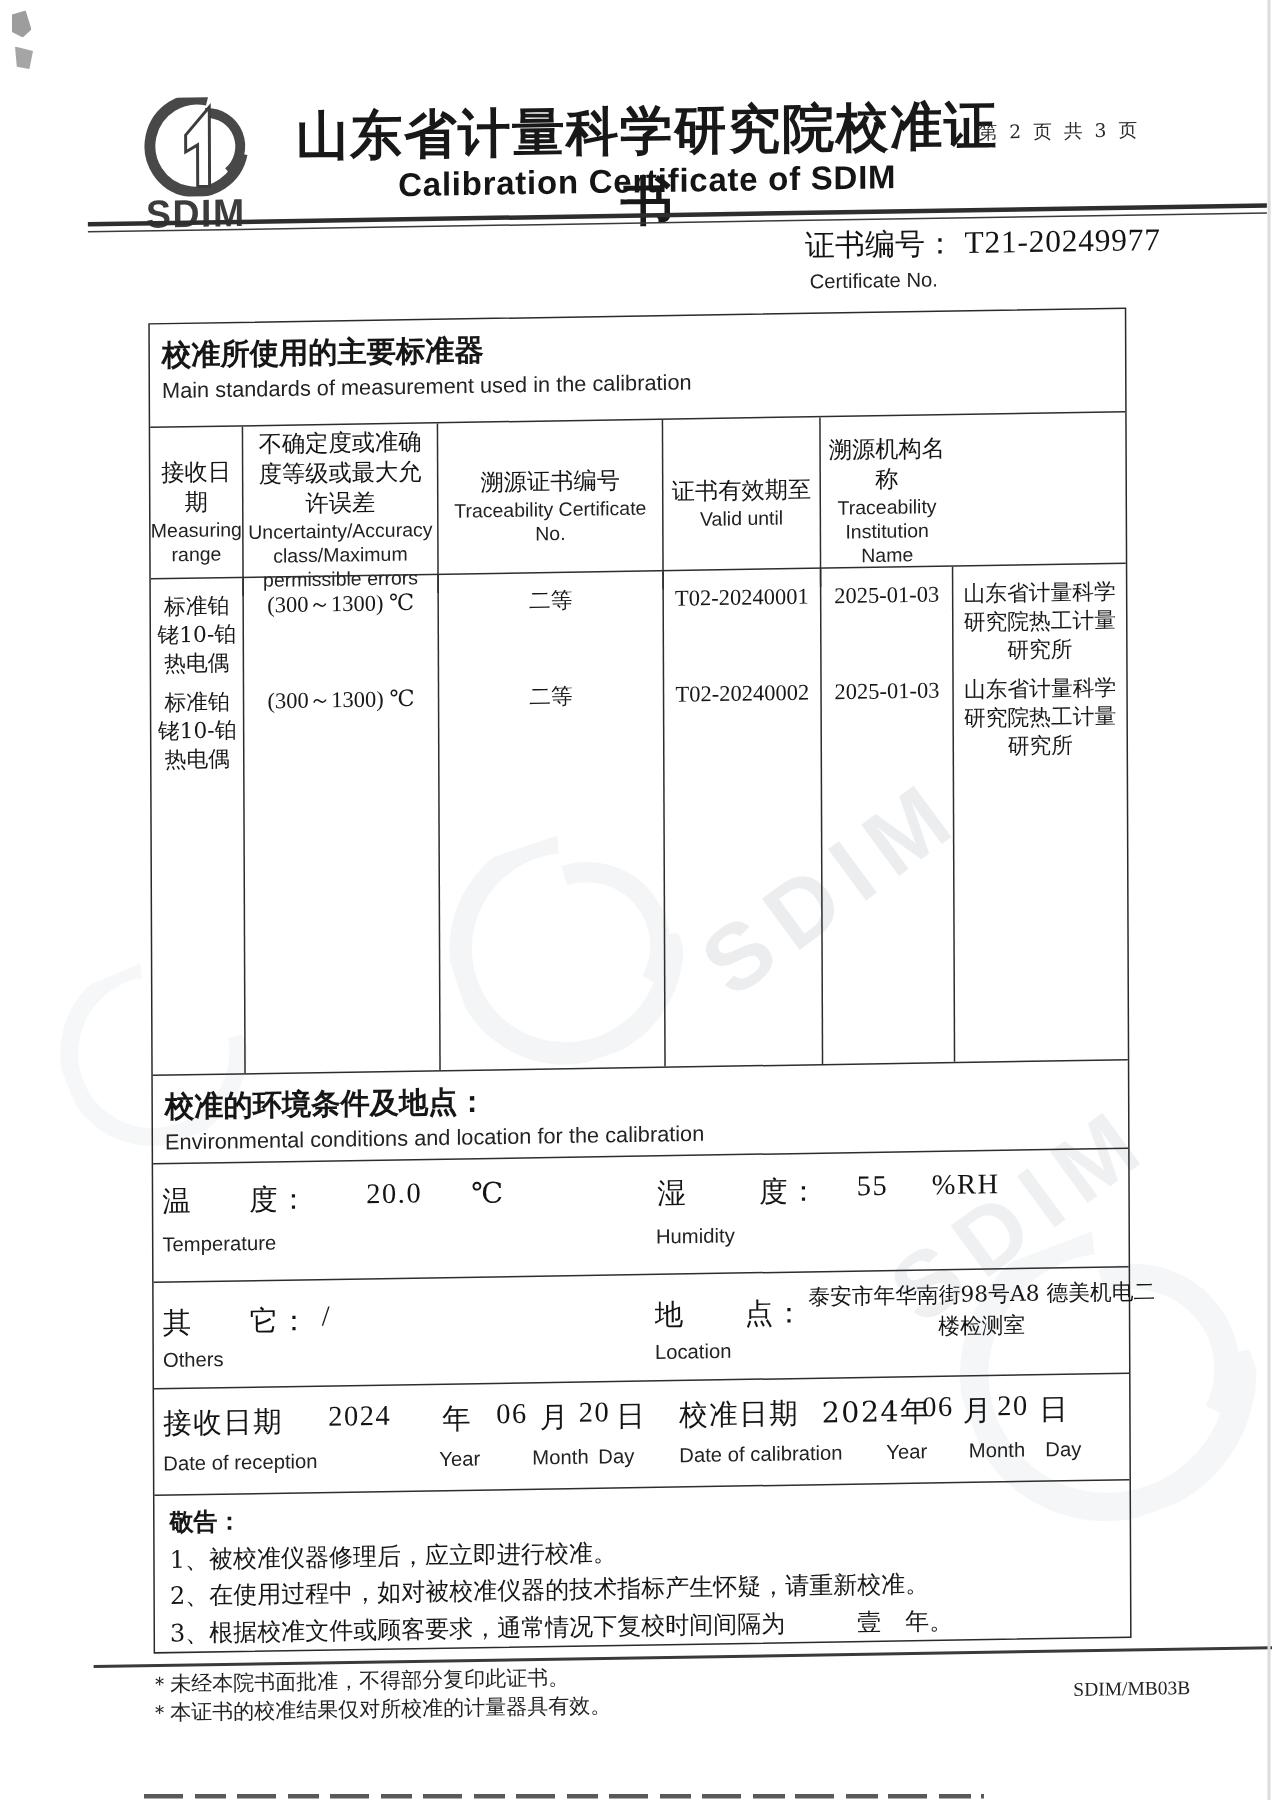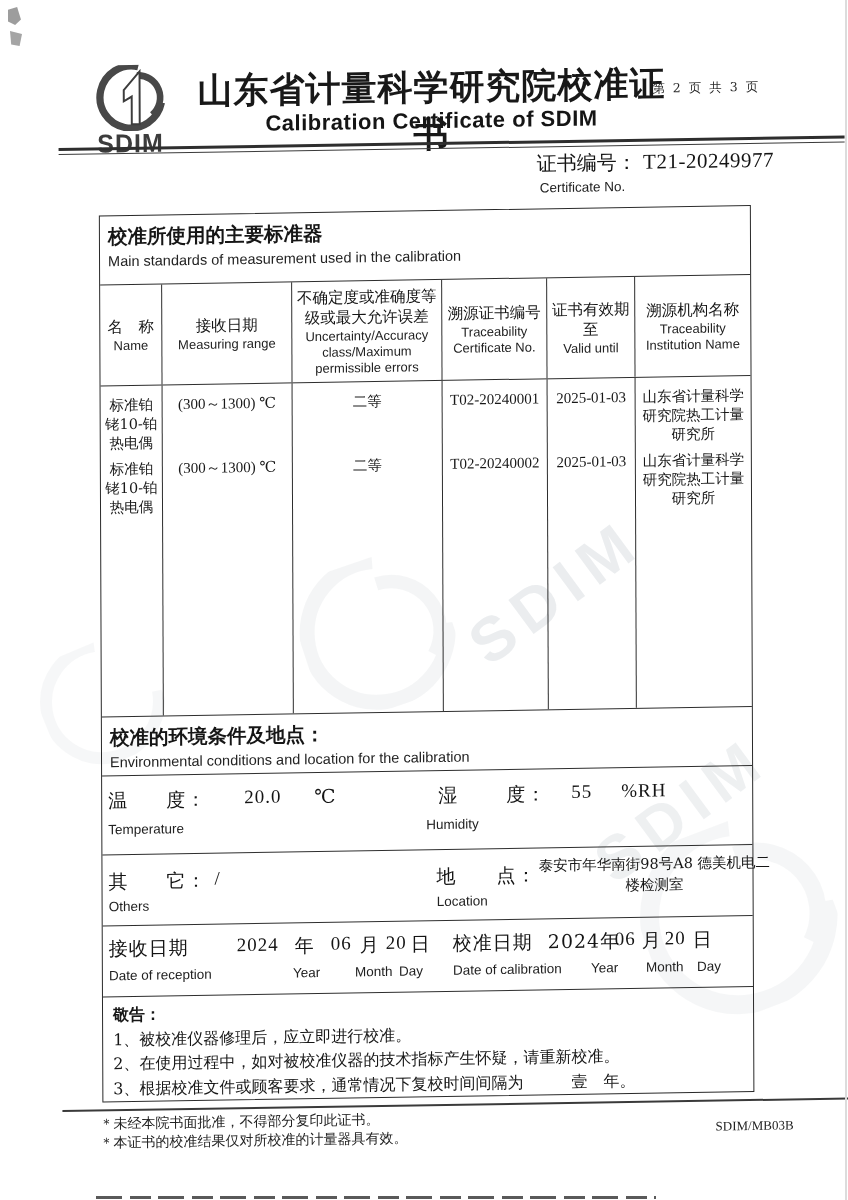--- a/index.html
+++ b/index.html
@@ -133,24 +133,20 @@
 
     <div class="abs" id="doc-box">
 
       <div class="sec first" id="sec-caption" style="height:68px;">
         <div class="caption-zh cjk">校准所使用的主要标准器</div>
         <div class="caption-en lat">Main standards of measurement used in the calibration</div>
       </div>
 
       <div class="sec grid hrow">
         <div class="gcell">
-          <div class="th-zh cjk">名　称</div>
-          <div class="th-en lat">Name</div>
-        </div>
-        <div class="gcell">
           <div class="th-zh cjk">接收日期</div>
           <div class="th-en lat">Measuring range</div>
         </div>
         <div class="gcell">
           <div class="th-zh cjk">不确定度或准确度等级或最大允许误差</div>
           <div class="th-en lat">Uncertainty/Accuracy class/Maximum permissible errors</div>
         </div>
         <div class="gcell">
           <div class="th-zh cjk">溯源证书编号</div>
           <div class="th-en lat">Traceability Certificate No.</div>
@@ -200,37 +196,37 @@
       <div class="sec" id="row-env">
           <span class="tok" style="left: 6px;">温</span>
           <span class="tok" style="left: 64px;">度：</span>
           <span class="tok num" style="left: 142px;">20.0</span>
           <span class="tok" style="left: 212px;">℃</span>
           <span class="tok" style="left: 336px;">湿</span>
           <span class="tok" style="left: 404px;">度：</span>
           <span class="tok num" style="left: 469px;">55</span>
           <span class="tok num" style="left: 519px;">%RH</span>
           <span class="tok en" style="left: 6px;">Temperature</span>
-          <span class="tok en" style="left: 324px;">Humidity</span>
+          <span class="tok en" style="left: 335px;">Humidity</span>
         </div>
 
       <div class="sec" id="row-other">
         <div id="addr" class="cjk">泰安市年华南街98号A8 德美机电二楼检测室</div>
       <span class="tok" style="left: 6px;">其</span>
           <span class="tok" style="left: 64px;">它：</span>
           <span class="tok num" style="left: 112px;">/</span>
           <span class="tok" style="left: 334px;">地</span>
           <span class="tok" style="left: 394px;">点：</span>
           <span class="tok en" style="left: 6px;">Others</span>
           <span class="tok en" style="left: 334px;">Location</span>
         </div>
 
       <div class="sec" id="row-dates">
           <span class="tok" style="left: 6px;">接收日期</span>
-          <span class="tok num" style="left: 134px;">2024</span>
+          <span class="tok num" style="left: 116px;">2024</span>
           <span class="tok" style="left: 192px;">年</span>
           <span class="tok num" style="left: 228px;">06</span>
           <span class="tok" style="left: 257px;">月</span>
           <span class="tok num" style="left: 283px;">20</span>
           <span class="tok" style="left: 308px;">日</span>
           <span class="tok" style="left: 350px;">校准日期</span>
           <span class="tok" style="left: 445px;">2024年</span>
           <span class="tok num" style="left: 512px;">06</span>
           <span class="tok" style="left: 539px;">月</span>
           <span class="tok num" style="left: 562px;">20</span>

